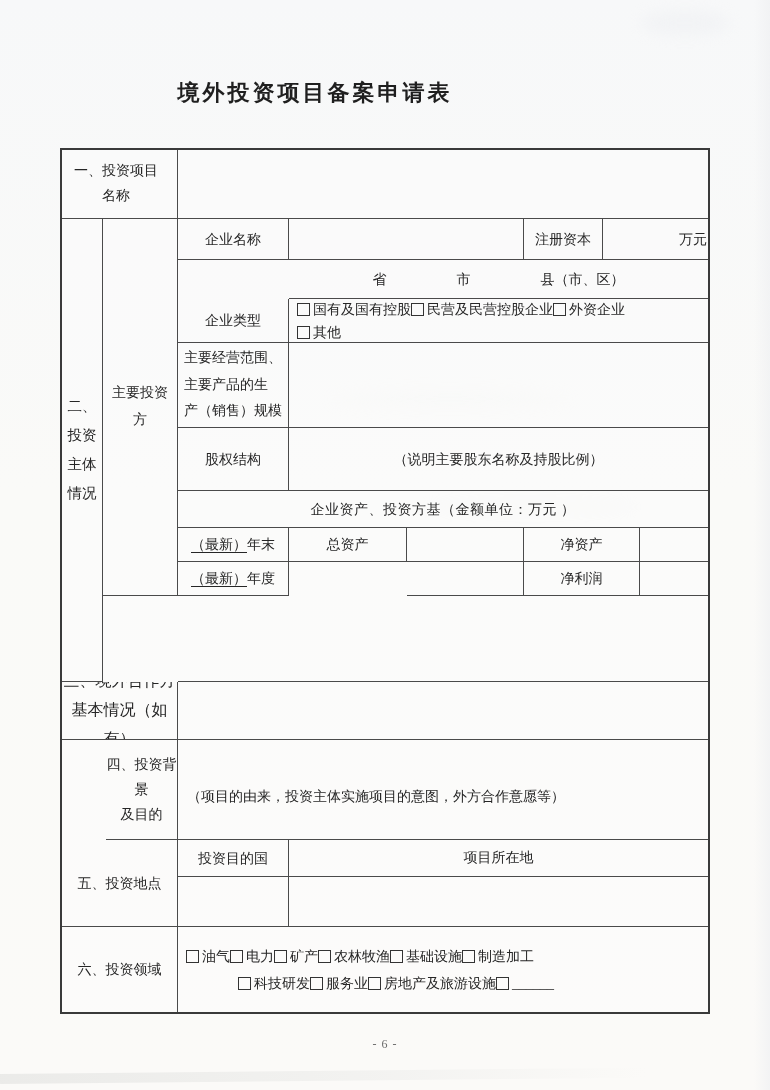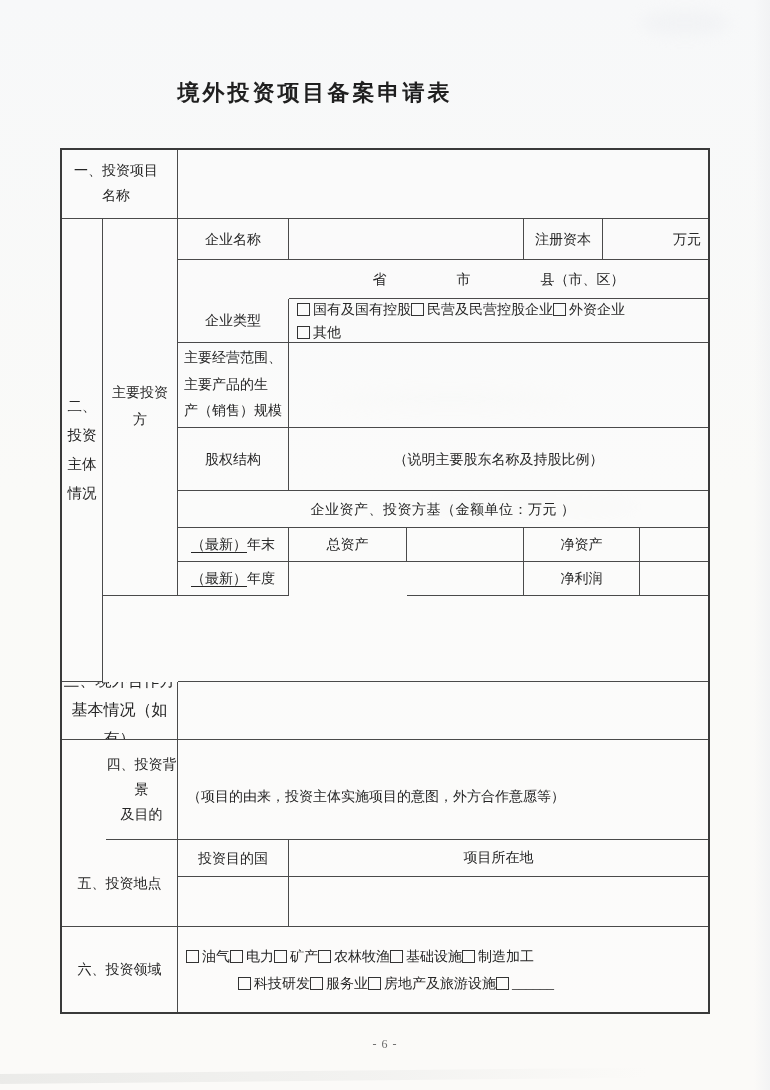--- a/index.html
+++ b/index.html
@@ -53,21 +53,21 @@
   }
 
   
   .c-proj-label{grid-column:1/3;grid-row:1/2;justify-content:flex-start;text-align:left;padding:8px 0 0 12px;line-height:1.8;align-items:flex-start;}
   .c-proj-value{grid-column:3/9;grid-row:1/2;}
   .c-sec2{grid-column:1/2;grid-row:2/11;}
   .c-maininv{grid-column:2/3;grid-row:2/10;line-height:1.9;}
   .c-cname-l{grid-column:3/4;grid-row:2/3;}
   .c-cname-v{grid-column:4/6;grid-row:2/3;}
   .c-cap-l{grid-column:6/7;grid-row:2/3;}
-  .c-cap-v{grid-column:7/9;grid-row:2/3;padding-right:7px;}
+  .c-cap-v{grid-column:7/9;grid-row:2/3;padding-right:1px;}
   .c-addr-l{grid-column:3/4;grid-row:3/4;}
   .c-addr-v{grid-column:4/9;grid-row:3/4;}
   .c-type-l{grid-column:3/4;grid-row:4/5;}
   .c-type-v{grid-column:4/9;grid-row:4/5;flex-direction:column;align-items:flex-start;justify-content:center;padding-left:8px;row-gap:2px;}
   .c-scope-l{grid-column:3/4;grid-row:5/6;padding:6px 6px;line-height:1.9;justify-content:flex-start;text-align:left;}
   .c-scope-v{grid-column:4/9;grid-row:5/6;}
   .c-eq-l{grid-column:3/4;grid-row:6/7;}
   .c-eq-v{grid-column:4/9;grid-row:6/7;}
   .c-assets{grid-column:3/9;grid-row:7/8;letter-spacing:.5px;}
   .c-f1-p{grid-column:3/4;grid-row:8/9;}

